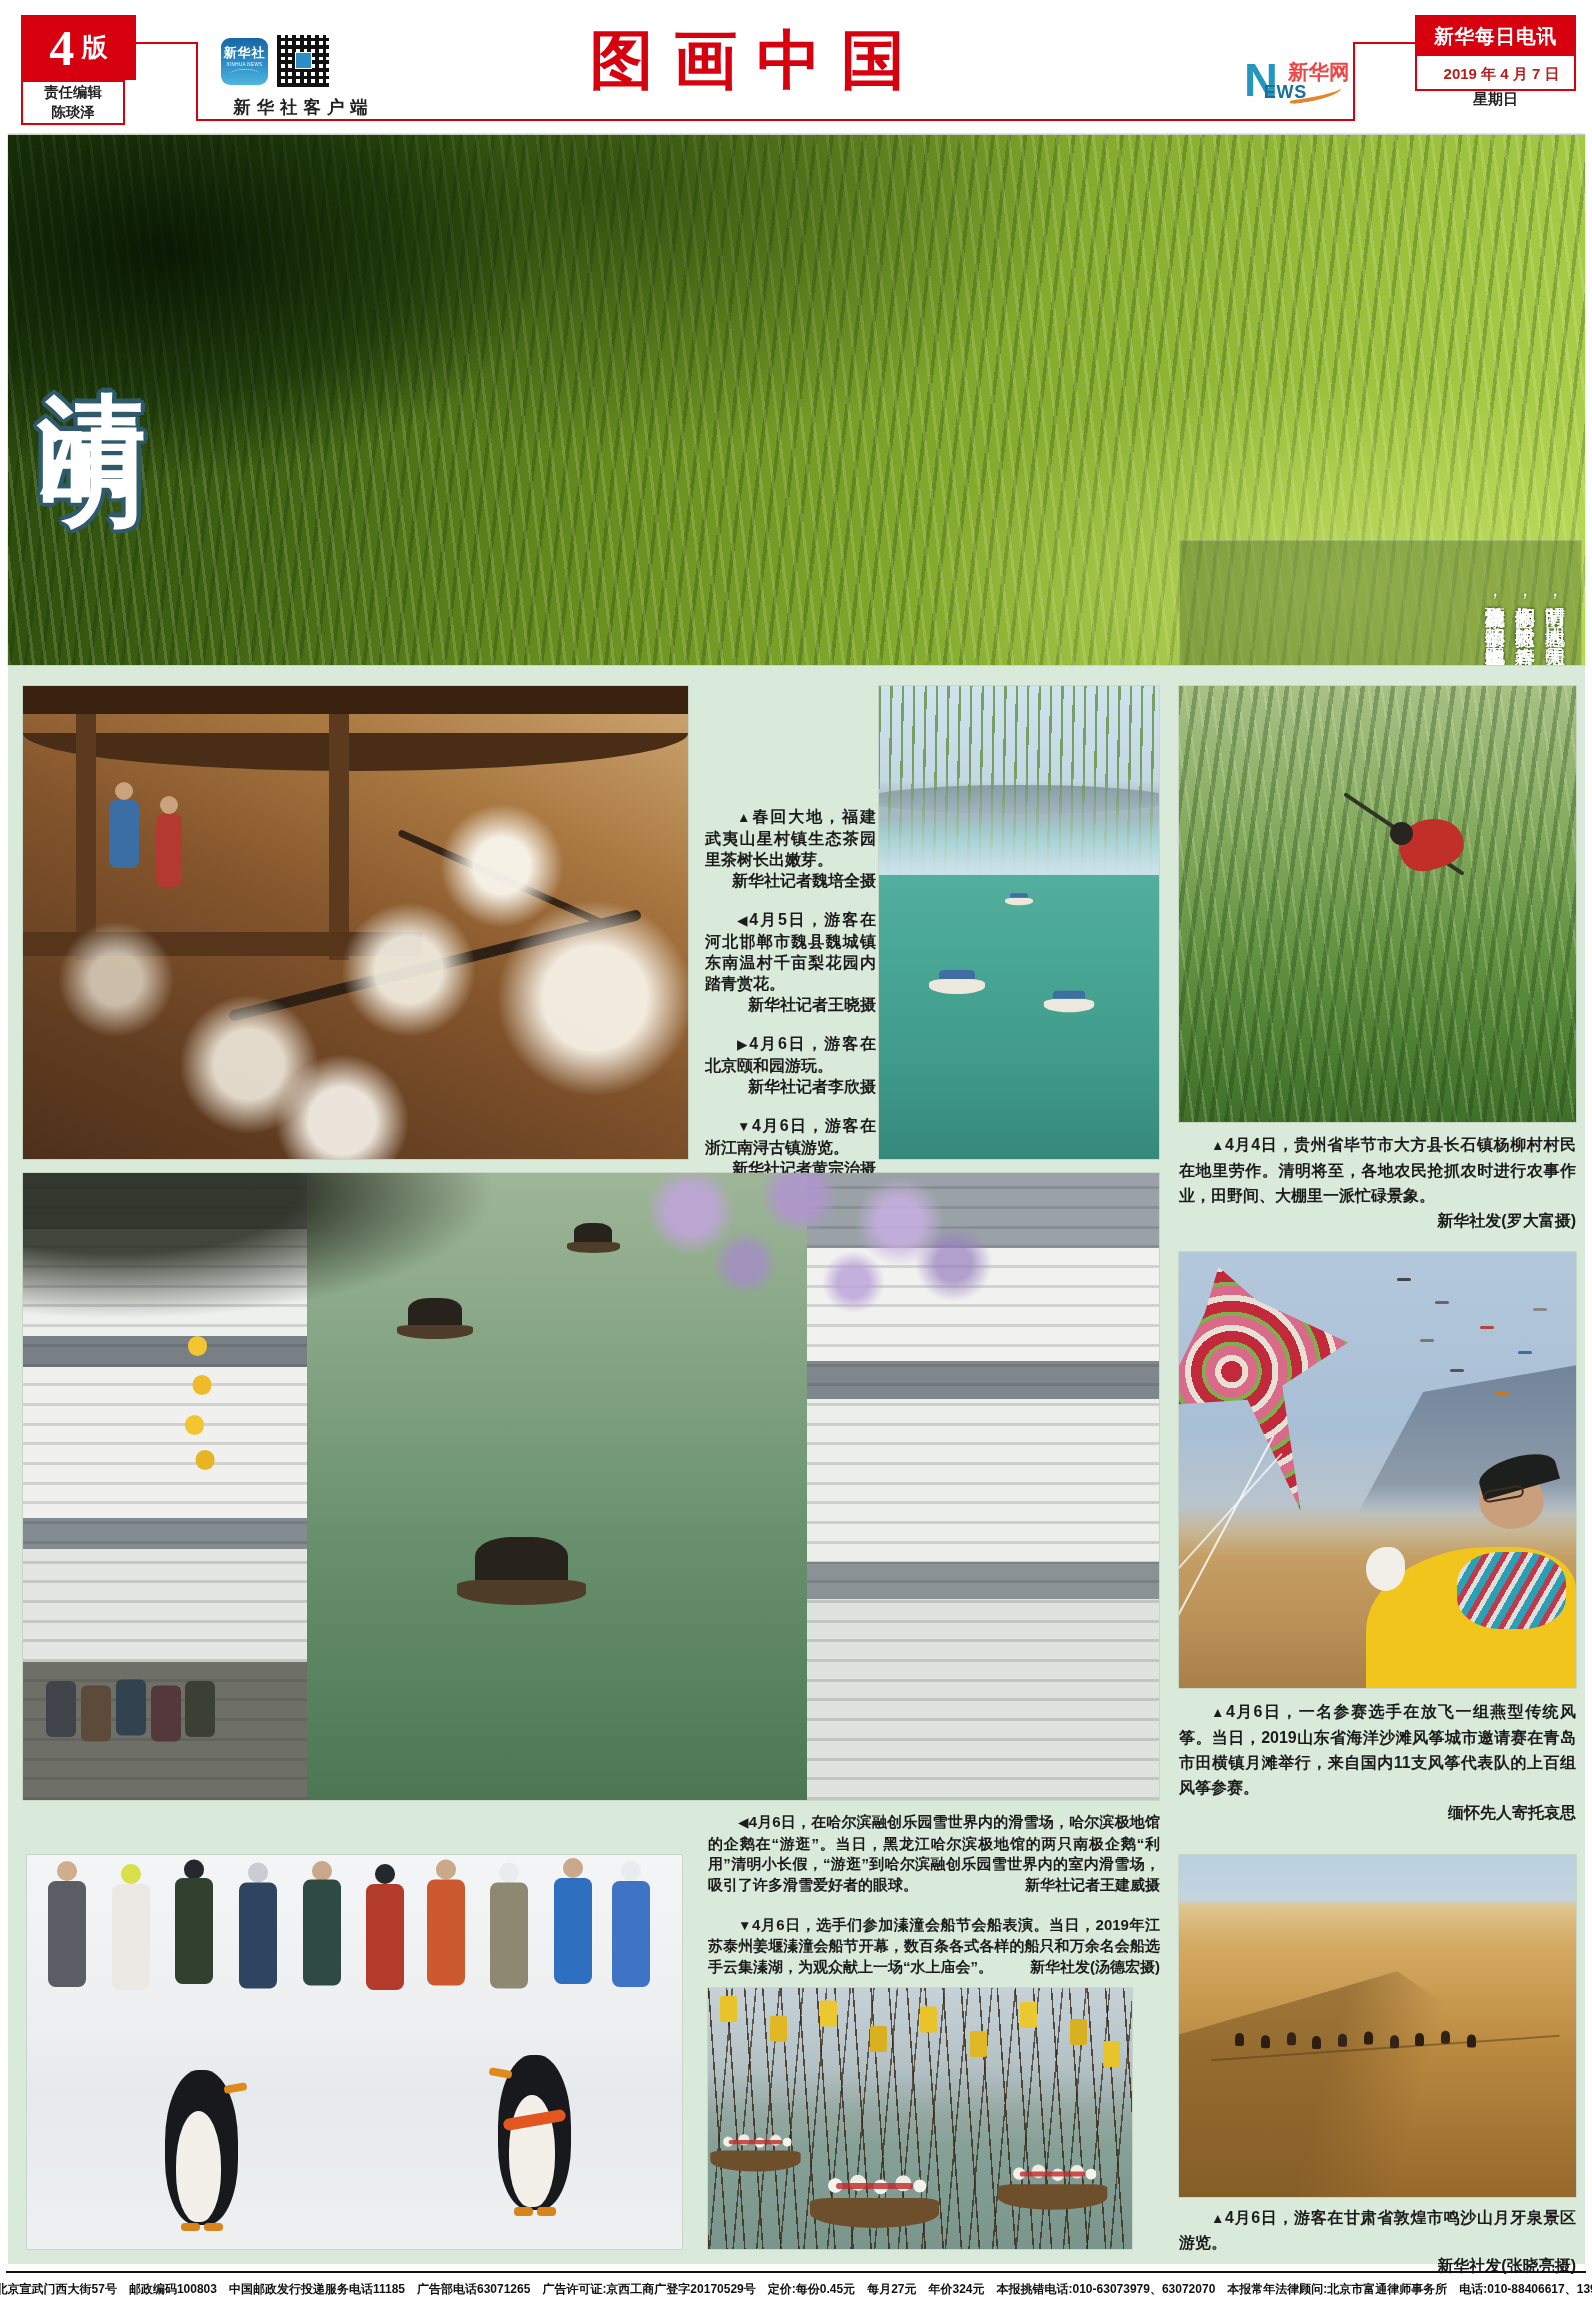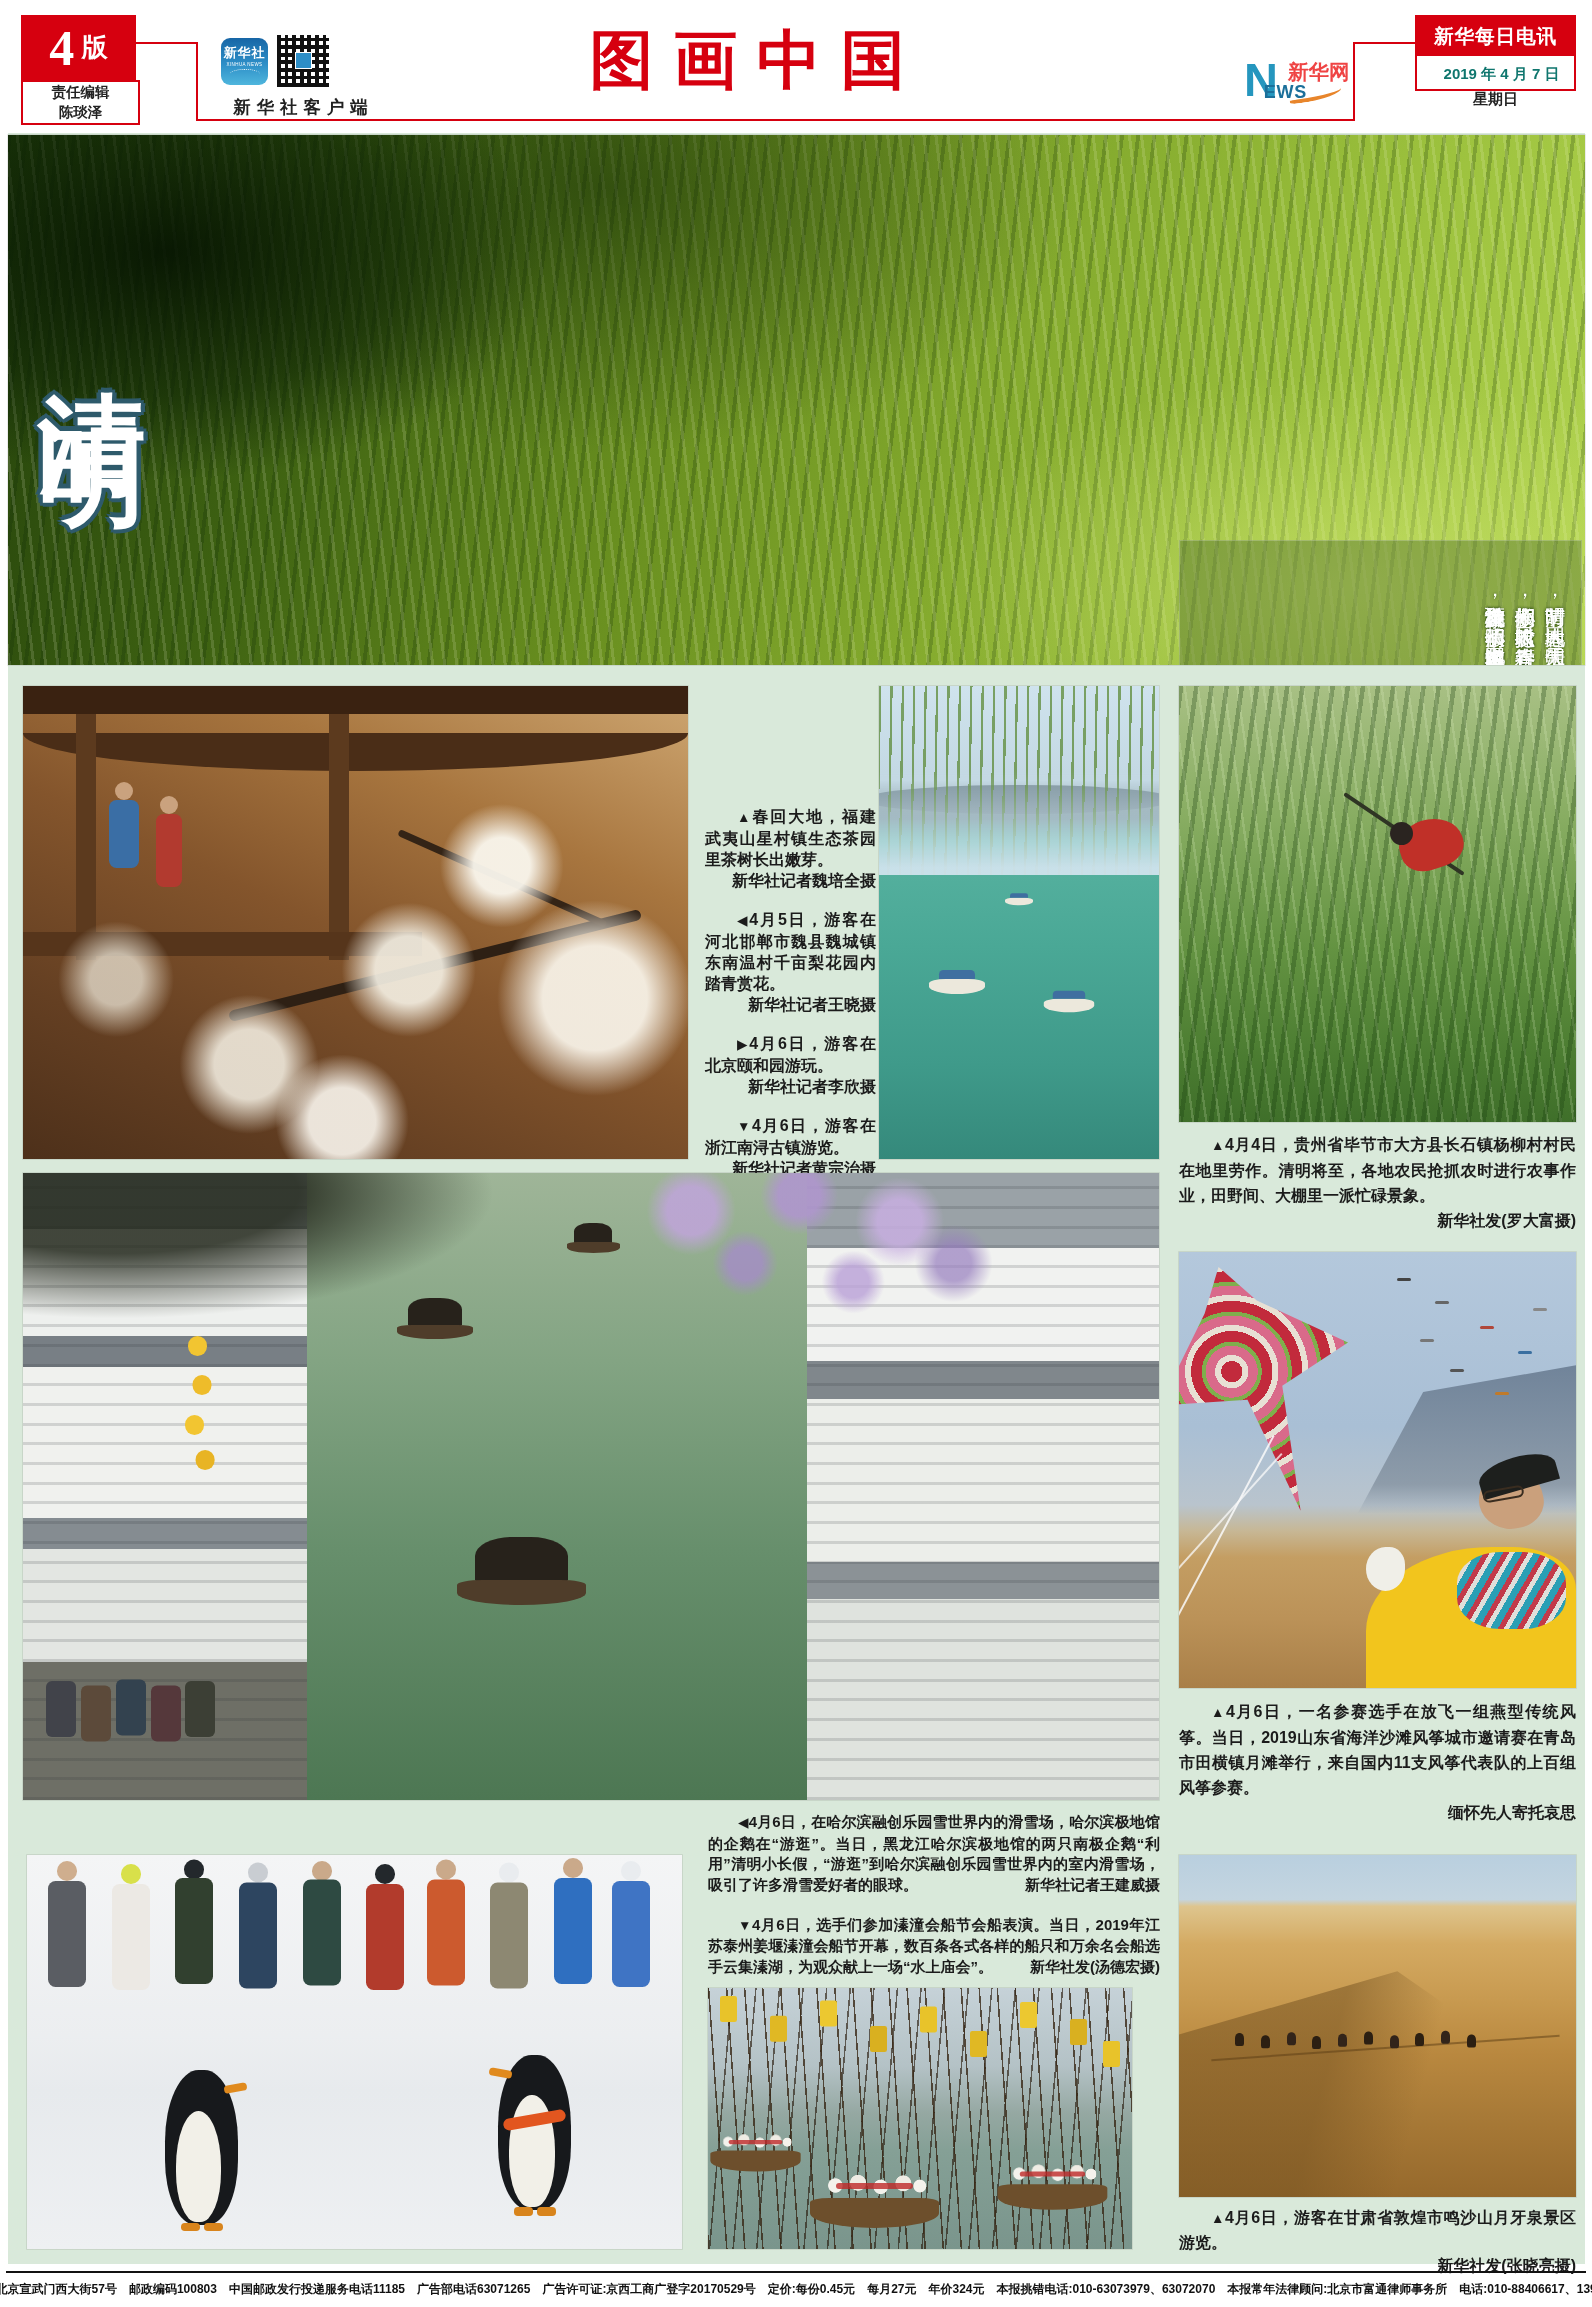--- a/index.html
+++ b/index.html
@@ -2,21 +2,21 @@
 <html style="font-size:12px"><head>
 <meta charset="utf-8">
 <style>
   * { margin:0; padding:0; box-sizing:border-box; }
   body { background:#ffffff; font-family:"Liberation Sans","DejaVu Sans",sans-serif; }
   .page { position:relative; width:1593px; height:2307px; background:#ffffff; overflow:hidden; }
   .page-badge { position:absolute; left:21px; top:15px; width:115px; height:65px; background:#d6000f;
     color:#fff; display:flex; align-items:center; justify-content:center; gap:7.6px; }
   .page-badge .num { font-family:"Liberation Serif",serif; font-size:50px; font-weight:bold; line-height:1; }
   .page-badge .lbl { font-size:26px; font-weight:bold; }
-  .editor-box { position:absolute; left:21px; top:80px; width:119px; height:45px; border:2.3px solid #d6000f;
+  .editor-box { position:absolute; left:21px; top:80px; width:104px; height:45px; border:2.3px solid #d6000f;
     background:#fff; display:flex; flex-direction:column; align-items:center; justify-content:center; }
   .editor-box div { font-size:14.4px; font-weight:bold; color:#222; line-height:1.35; }
 
   .step-line { position:absolute; background:#d6000f; }
 
   .app-icon { position:absolute; left:221px; top:38px; width:47px; height:47px; border-radius:9px;
     background:linear-gradient(180deg,#1766a6 0%,#2d8ec7 55%,#4fb6dd 100%);
     color:#fff; display:flex; flex-direction:column; align-items:center; justify-content:center; }
   .app-icon .t { font-size:13px; font-weight:bold; letter-spacing:0.8px; }
   .app-icon .s { font-size:4.5px; letter-spacing:0.4px; }
@@ -34,21 +34,21 @@
   .news-logo { position:absolute; left:1244px; top:56px; width:114px; height:53px; }
   .news-logo .n { position:absolute; left:0; top:0; font-size:47px; font-weight:bold; color:#2596be; font-family:"Liberation Sans",sans-serif; line-height:1; }
   .news-logo .ews { position:absolute; left:19.7px; top:26px; font-size:18px; font-weight:bold; color:#1b6f9a; letter-spacing:0.8px; }
   .news-logo .cn { position:absolute; left:44px; top:1.5px; font-size:20.5px; font-weight:bold; color:#ef4444; }
   .news-logo .swoosh { position:absolute; left:45px; top:33px; width:53px; height:12px;
     border-bottom:4.5px solid #e8852b; border-radius:0 0 90% 20%; transform:rotate(-8deg); }
 
   .masthead { position:absolute; left:1415px; top:15px; width:161px; height:76px; border:2.3px solid #d6000f; background:#fff; }
   .masthead .mast-top { height:39px; background:#d6000f; color:#fff; display:flex; align-items:center; justify-content:center;
     font-size:19.7px; font-weight:bold; letter-spacing:0.8px; }
-  .masthead .mast-date { text-align:center; font-size:15px; font-weight:bold; color:#0f766e; margin-top:9px;padding-left:12px; }
+  .masthead .mast-date { text-align:center; font-size:15px; font-weight:bold; color:#b91c1c; margin-top:9px;padding-left:12px; }
   .masthead .mast-week { text-align:center; font-size:15px; font-weight:bold; color:#222; margin-top:6px; }
 
   
   .mint { position:absolute; left:7.6px; top:133px; width:1577px; height:2131px; background:#d9e9da; }
   .photo { position:absolute; overflow:hidden; box-shadow:0 0 0 0.8px rgba(0,0,0,.10); }
 
   
   .tea { left:7.6px; top:135px; width:1577px; height:530px;
     background:
       radial-gradient(ellipse 530px 318px at 10% 22%, rgba(6,20,2,.92) 0%, rgba(10,30,4,.55) 45%, transparent 72%),

